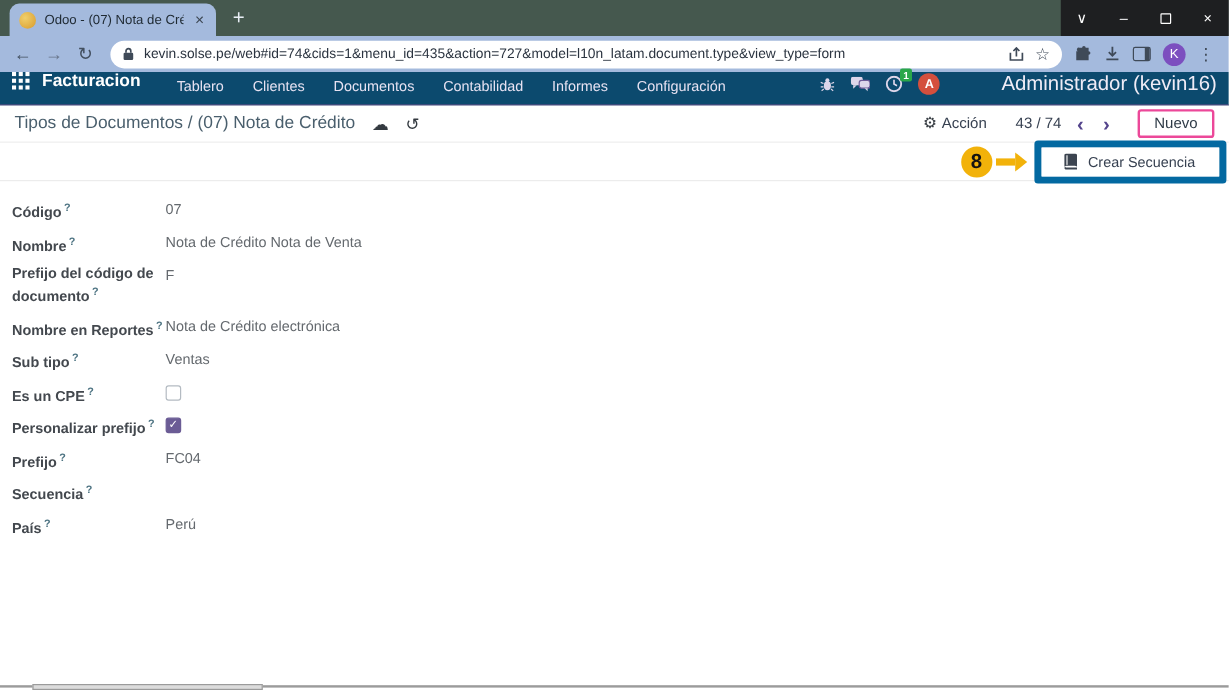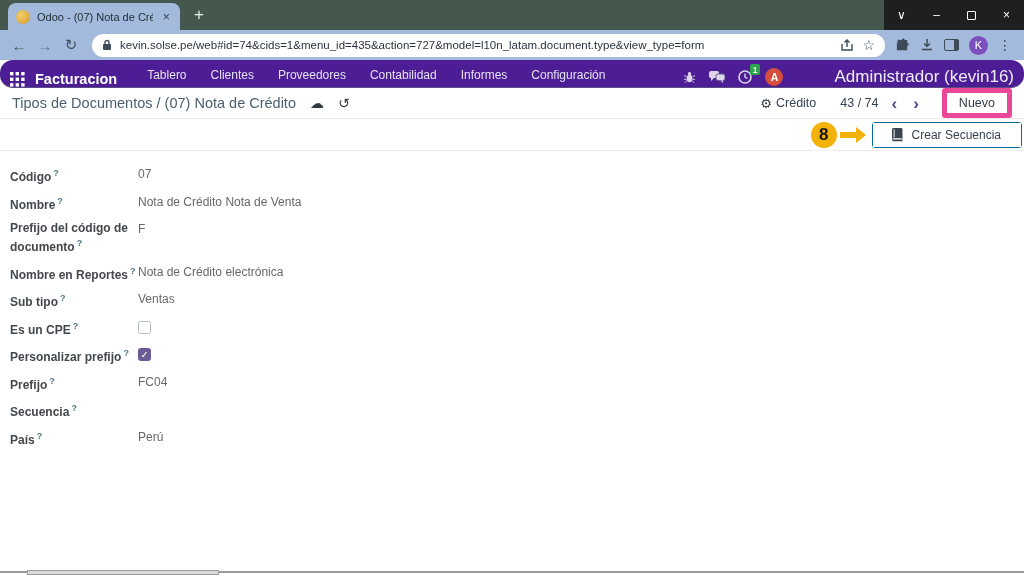--- a/index.html
+++ b/index.html
@@ -30,22 +30,22 @@
   .urlbar svg, .toolbar svg { display:block; }
   .tb-right { display:flex; align-items:center; gap:10px; padding-right:4px; }
   .star { font-size:14px; color:#3f4a58; }
   .side-panel-ico { width:15px; height:12px; border:1.6px solid #3f4a58; border-radius:2px; position:relative; }
   .side-panel-ico::after { content:""; position:absolute; right:0; top:0; bottom:0; width:4px; background:#3f4a58; }
   .chrome-avatar { width:19px; height:19px; border-radius:50%; background:#7c4fbf; color:#fff;
                    font-size:11px; display:flex; align-items:center; justify-content:center; }
   .dots { font-size:14px; color:#3f4a58; }
 
   
-  .odoo-nav { height:28px; background:#4c1d95; display:flex; align-items:flex-end; padding:0 10px; gap:4px;
-              border-bottom:1px solid #5d4d85;border-radius:13px; }
+  .odoo-nav { height:28px; background:#0c4a6e; display:flex; align-items:flex-start; padding:0 10px; gap:4px;
+              border-bottom:1px solid #5d4d85; }
   .apps-ico { margin-right:6px; display:flex; }
   .app-name { color:#fff; font-size:14.5px; font-weight:700; margin-right:16px; }
   .nav-menu { display:flex; align-items:center; gap:4px; }
   .nav-item { color:#e7e2f2; font-size:12px; padding:5px 10px; }
   .odoo-nav-right { margin-left:auto; display:flex; align-items:center; gap:13px; }
   .sysicon { position:relative; display:flex; align-items:center; }
   .badge { position:absolute; top:-6px; right:-8px; background:#2aa74a; color:#fff; font-size:8.5px;
            border-radius:2px; padding:0.5px 3px; font-weight:700; }
   .odoo-avatar { width:18px; height:18px; border-radius:50%; background:#d44f3d; color:#fff; font-size:10.5px;
                  font-weight:700; display:flex; align-items:center; justify-content:center; }
@@ -54,34 +54,34 @@
   
   .control-panel { height:31px; background:#fff; border-bottom:1px solid #ececec; display:flex;
                    align-items:center; padding:0 12px; }
   .breadcrumb { font-size:14.5px; color:#4a5f6d; }
   .cp-ico { font-size:14px; color:#343a40; margin-left:14px; }
   .cp-right { margin-left:auto; display:flex; align-items:center; gap:10px; }
   .action-btn { display:flex; align-items:center; gap:4px; font-size:12.5px; color:#374151; }
   .gear { font-size:13px; color:#343a40; }
   .pager-text { font-size:12.5px; color:#374151; margin-left:14px; }
   .pager-chevron { font-size:17px; font-weight:700; color:#54448c; line-height:1; padding:0 3px; }
-  .btn-nuevo { background:#fff; border:5px solid #ec4899; border-radius:3px; font-size:12.5px; color:#2f3b47;
+  .btn-nuevo { background:#fff; border:2px solid #ec4899; border-radius:3px; font-size:12.5px; color:#2f3b47;
                padding:3px 12px; margin-left:10px; font-family:inherit; }
 
   
   .button-bar { height:32px; background:#fff; border-bottom:1px solid #ececec; display:flex;
                 align-items:center; justify-content:flex-end; padding:0 2px; position:relative; }
   .annot { display:flex; align-items:center; gap:3px; margin-right:6px; }
   .annot-circle { width:26px; height:26px; border-radius:50%; background:#f2b20a; color:#151311;
                   font-size:17px; font-weight:700; display:flex; align-items:center; justify-content:center; }
   .annot-arrow { display:flex; align-items:center; }
   .annot-arrow .shaft { width:16px; height:6px; background:#f2b20a; }
   .annot-arrow .head { width:0; height:0; border-top:8px solid transparent; border-bottom:8px solid transparent;
                        border-left:10px solid #f2b20a; }
-  .highlight-box { border:1px solid #0369a1; border-radius:3px; padding:0; }
+  .highlight-box { border:6px solid #0369a1; border-radius:3px; padding:0; }
   .btn-create-seq { background:#fff; border:none; display:flex; align-items:center; gap:8px;
                     padding:5px 20px 5px 16px; font-size:12px; color:#374151; font-family:inherit; }
 
   
   .sheet { padding:15px 10px 0 10px; }
   .form-row { display:flex; margin-bottom:8.5px; min-height:18px; }
   .o-label { width:128px; flex:0 0 128px; font-size:12px; font-weight:700; color:#43484e; line-height:15px; }
   .o-label sup { font-size:9px; color:#4d7382; margin-left:2px; }
   .o-value { font-size:12px; color:#64696e; line-height:15px; padding-top:1px; }
   .checkbox { width:13px; height:13px; border:1px solid #b4bbc2; border-radius:2.5px; background:#fff;
@@ -156,21 +156,21 @@
         <rect x="0" y="11.2" width="3.4" height="3.4"></rect>
           <rect x="5.6" y="11.2" width="3.4" height="3.4"></rect>
           <rect x="11.2" y="11.2" width="3.4" height="3.4"></rect>
       </g>
     </svg>
   </span>
   <span class="app-name">Facturacion</span>
   <div class="nav-menu">
       <span class="nav-item">Tablero</span>
       <span class="nav-item">Clientes</span>
-      <span class="nav-item">Proveedores</span>
+      <span class="nav-item">Documentos</span>
       <span class="nav-item">Contabilidad</span>
       <span class="nav-item">Informes</span>
       <span class="nav-item">Configuración</span>
     </div>
   <div class="odoo-nav-right">
     <span class="sysicon">
       <svg width="13" height="13" viewBox="0 0 14 14">
         <ellipse cx="7" cy="8" rx="3.2" ry="4" fill="#ddd6ea"></ellipse>
         <circle cx="7" cy="3" r="1.8" fill="#ddd6ea"></circle>
         <path d="M3.5 6 L1 5 M3.5 9 H1 M3.8 11 L1.8 12.5 M10.5 6 L13 5 M10.5 9 H13 M10.2 11 L12.2 12.5" stroke="#ddd6ea" stroke-width="1"></path>
@@ -196,21 +196,21 @@
   </div>
 </div>
 
 <div class="control-panel">
   <span class="breadcrumb">Tipos de Documentos / (07) Nota de Crédito</span>
   <span class="cp-ico">☁</span>
   <span class="cp-ico">↺</span>
   <div class="cp-right">
     <span class="action-btn">
       <span class="gear">⚙</span>
-      <span>Crédito</span>
+      <span>Acción</span>
     </span>
     <span class="pager-text">43 / 74</span>
     <span class="pager-chevron">‹</span>
     <span class="pager-chevron">›</span>
     <button class="btn-nuevo">Nuevo</button>
   </div>
 </div>
 
 <div class="button-bar">
   <div class="annot">

